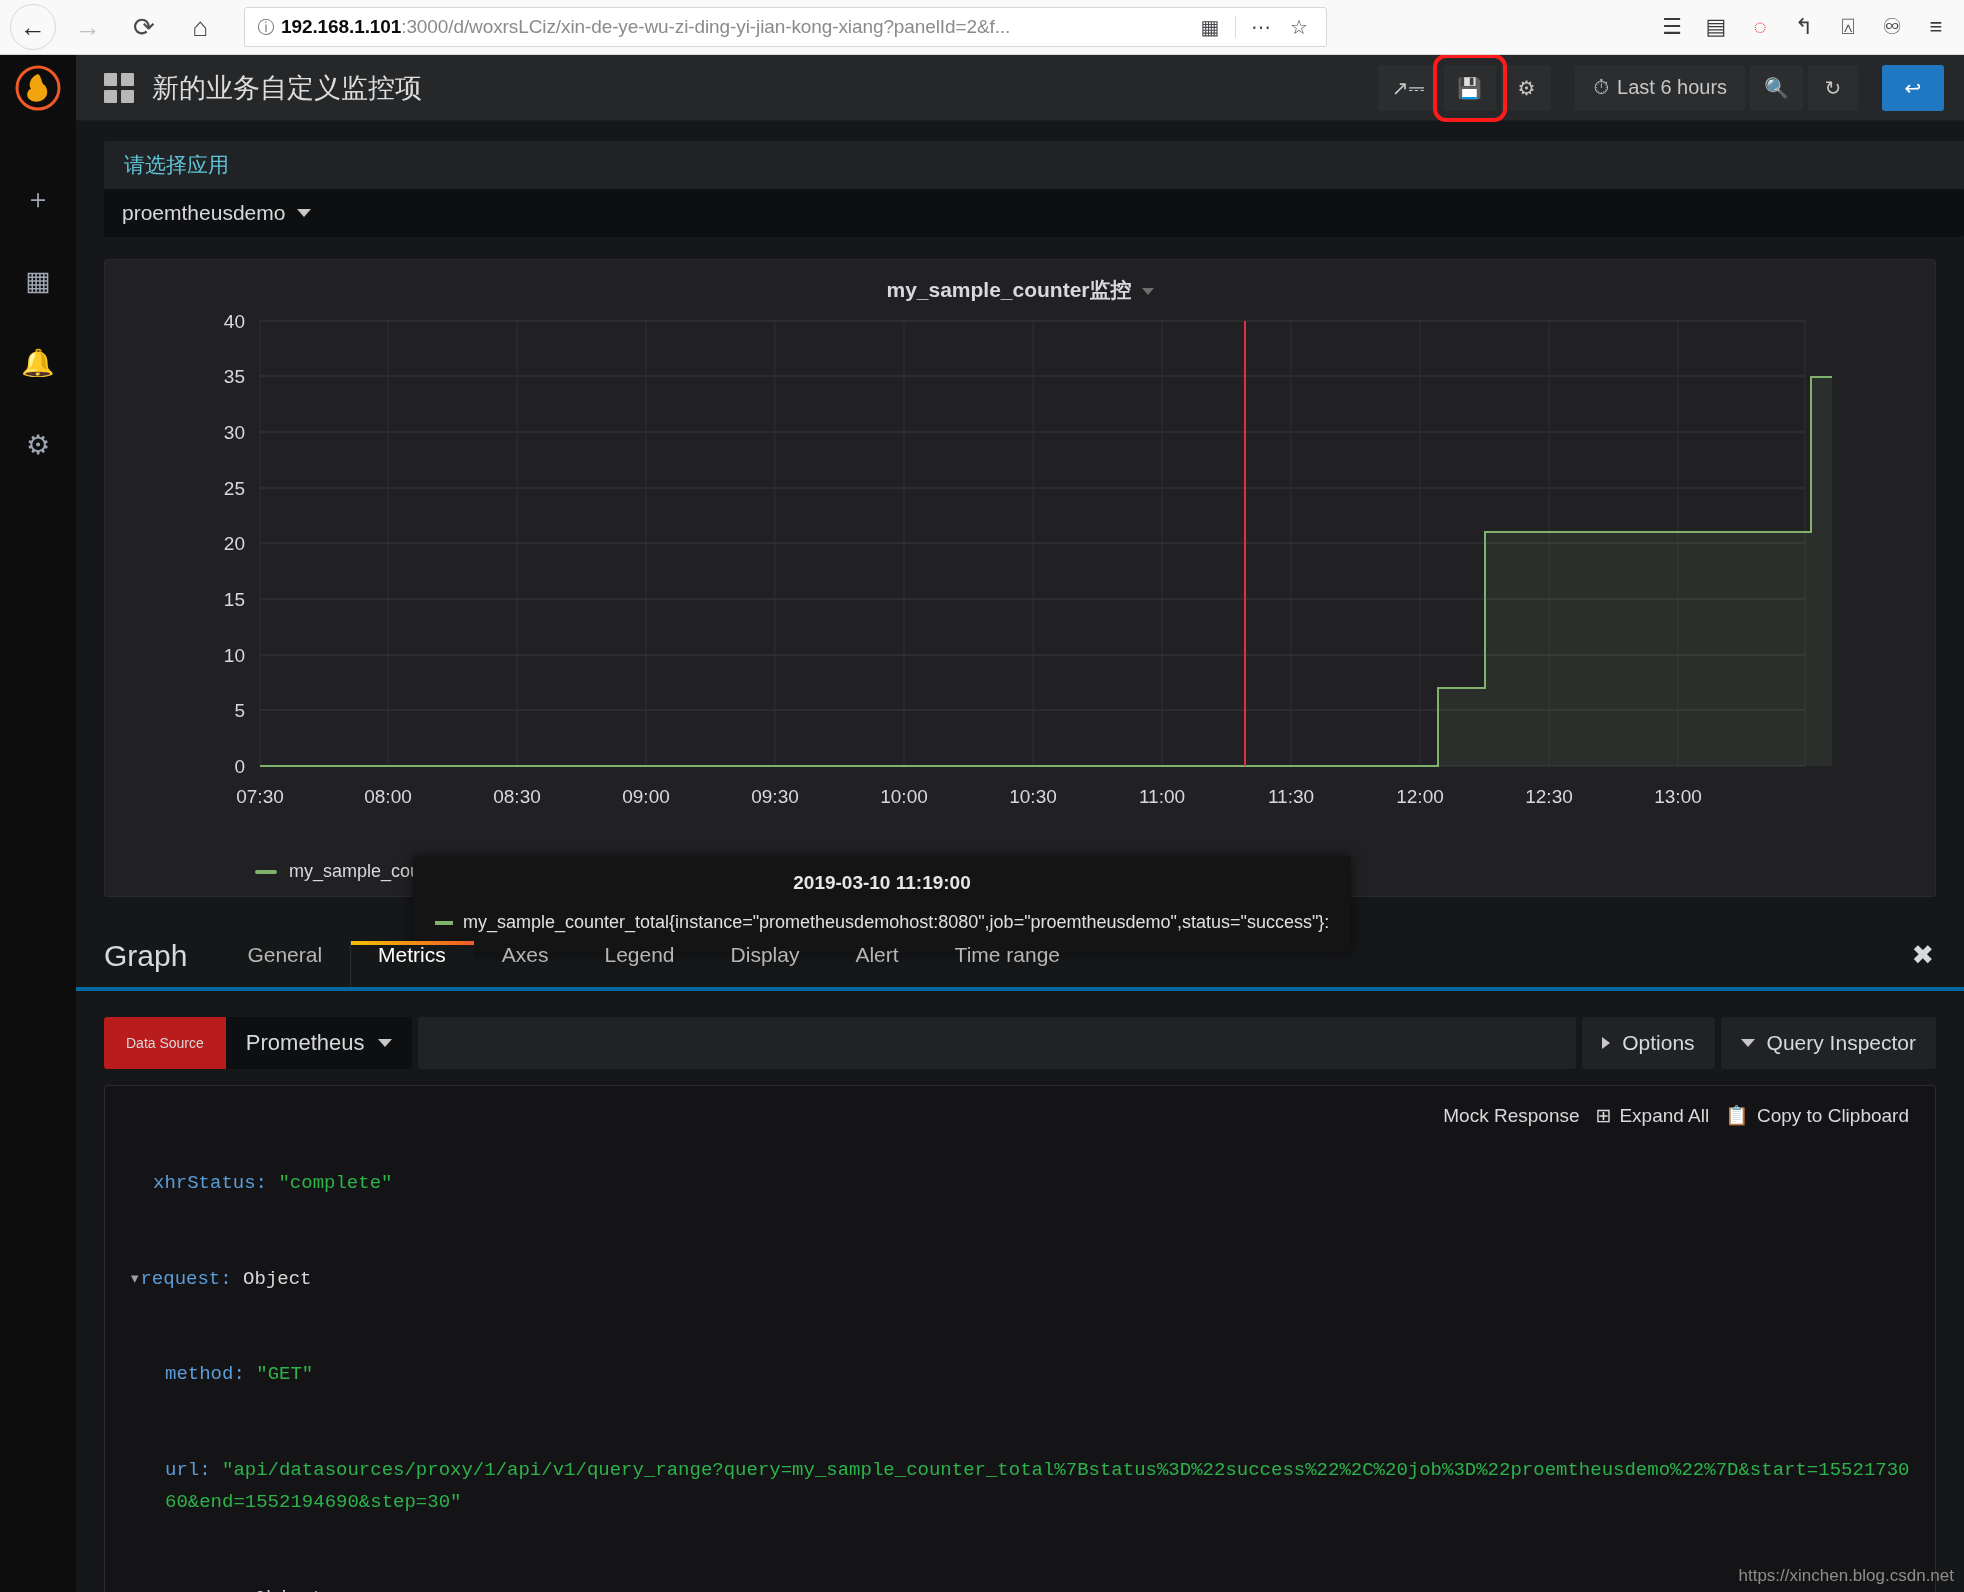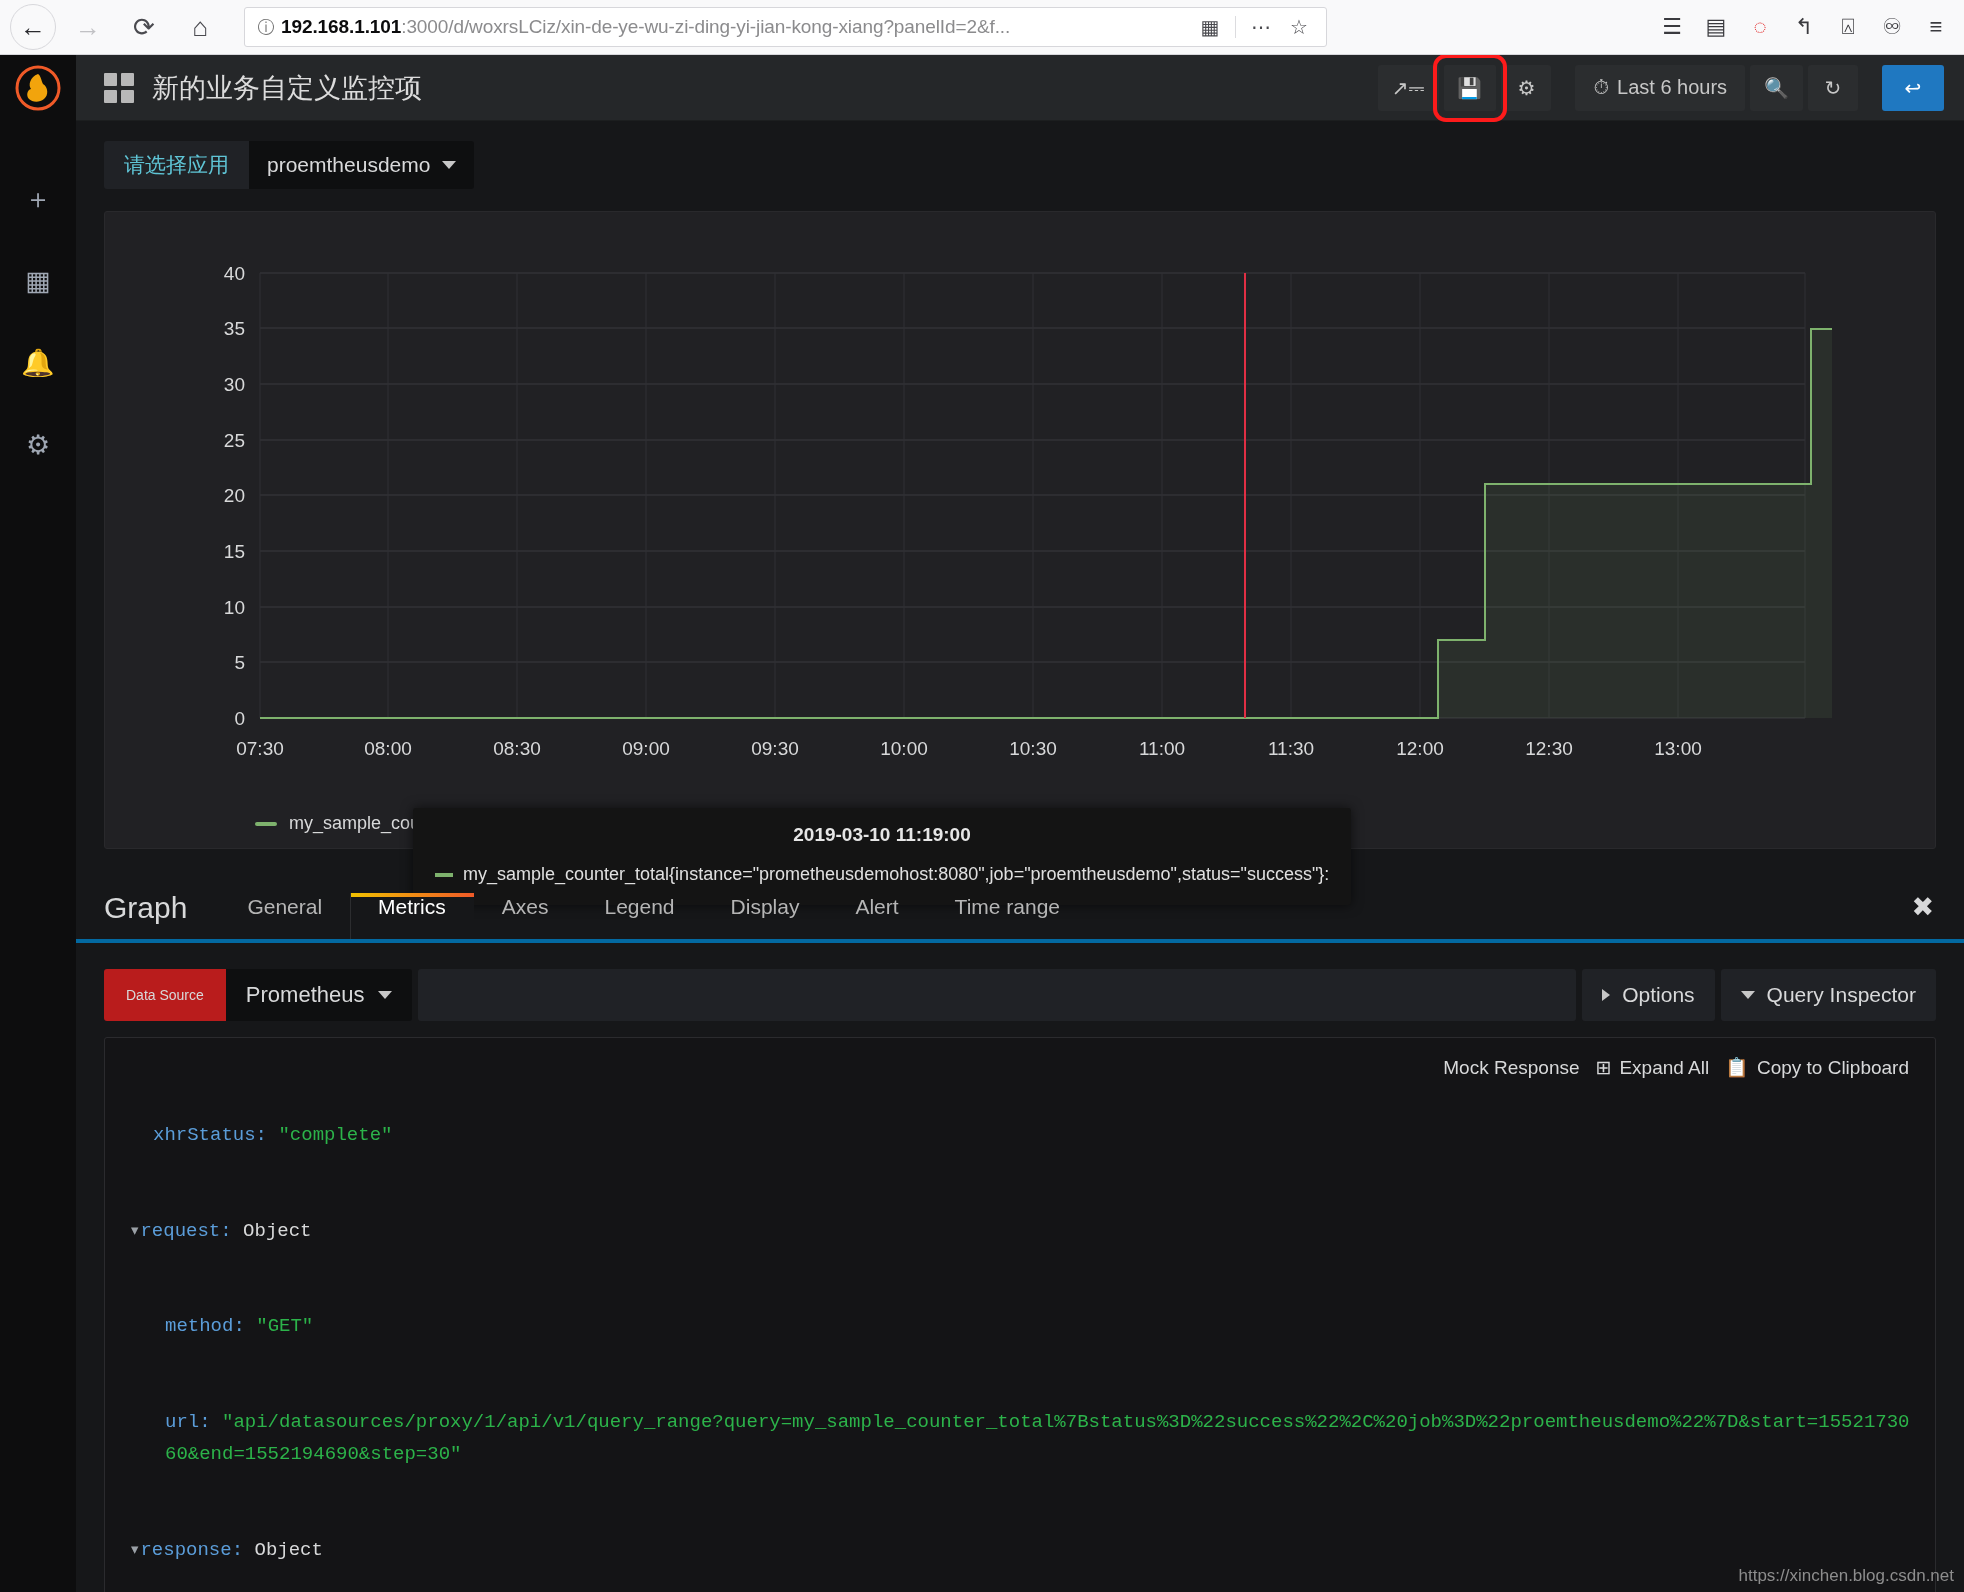--- a/index.html
+++ b/index.html
@@ -102,21 +102,21 @@
   .hbtn.time { font-size: 20px; padding: 0 18px; }
   .hbtn.blue { background: #1f78c1; color: #fff; width: 62px; }
   .save-highlight {
     position: relative;
     outline: 4px solid #fd1b1b; outline-offset: 7px;
     border-radius: 2px;
   }
   .gap-l { margin-left: 14px; }
 
   
-  .tmpl-row { padding: 20px 0 0 28px; display: flex; }
+  .tmpl-row { padding: 20px 0 0 28px; display: flex; flex-direction: column; }
   .tmpl-label {
     background: #202226; color: #5fc5d6; font-size: 21px;
     padding: 0 20px; height: 48px; display: flex; align-items: center;
     border-radius: 3px 0 0 3px;
   }
   .tmpl-value {
     background: #0e0f10; color: #d8d9da; font-size: 21px;
     padding: 0 18px; height: 48px; display: flex; align-items: center; gap: 12px;
     border-radius: 0 3px 3px 0;
   }
@@ -339,20 +339,23 @@
 
     <div class="tmpl-row">
       <div class="tmpl-label">请选择应用</div>
       <div class="tmpl-value">
         <span>proemtheusdemo</span>
         <span class="caret-d"></span>
       </div>
     </div>
 
     <div class="panel">
+      <div class="panel-title">
+        <span>my_sample_counter监控</span><span class="tcaret"></span>
+      </div>
 
       <div class="plot">
         <svg width="1810" height="530" viewBox="0 0 1810 530">
 
           <g stroke="#3a3a3e" stroke-width="1">
             <line x1="155" y1="15" x2="1700" y2="15"></line>
             <line x1="155" y1="70" x2="1700" y2="70"></line>
             <line x1="155" y1="126" x2="1700" y2="126"></line>
             <line x1="155" y1="182" x2="1700" y2="182"></line>
             <line x1="155" y1="237" x2="1700" y2="237"></line>

